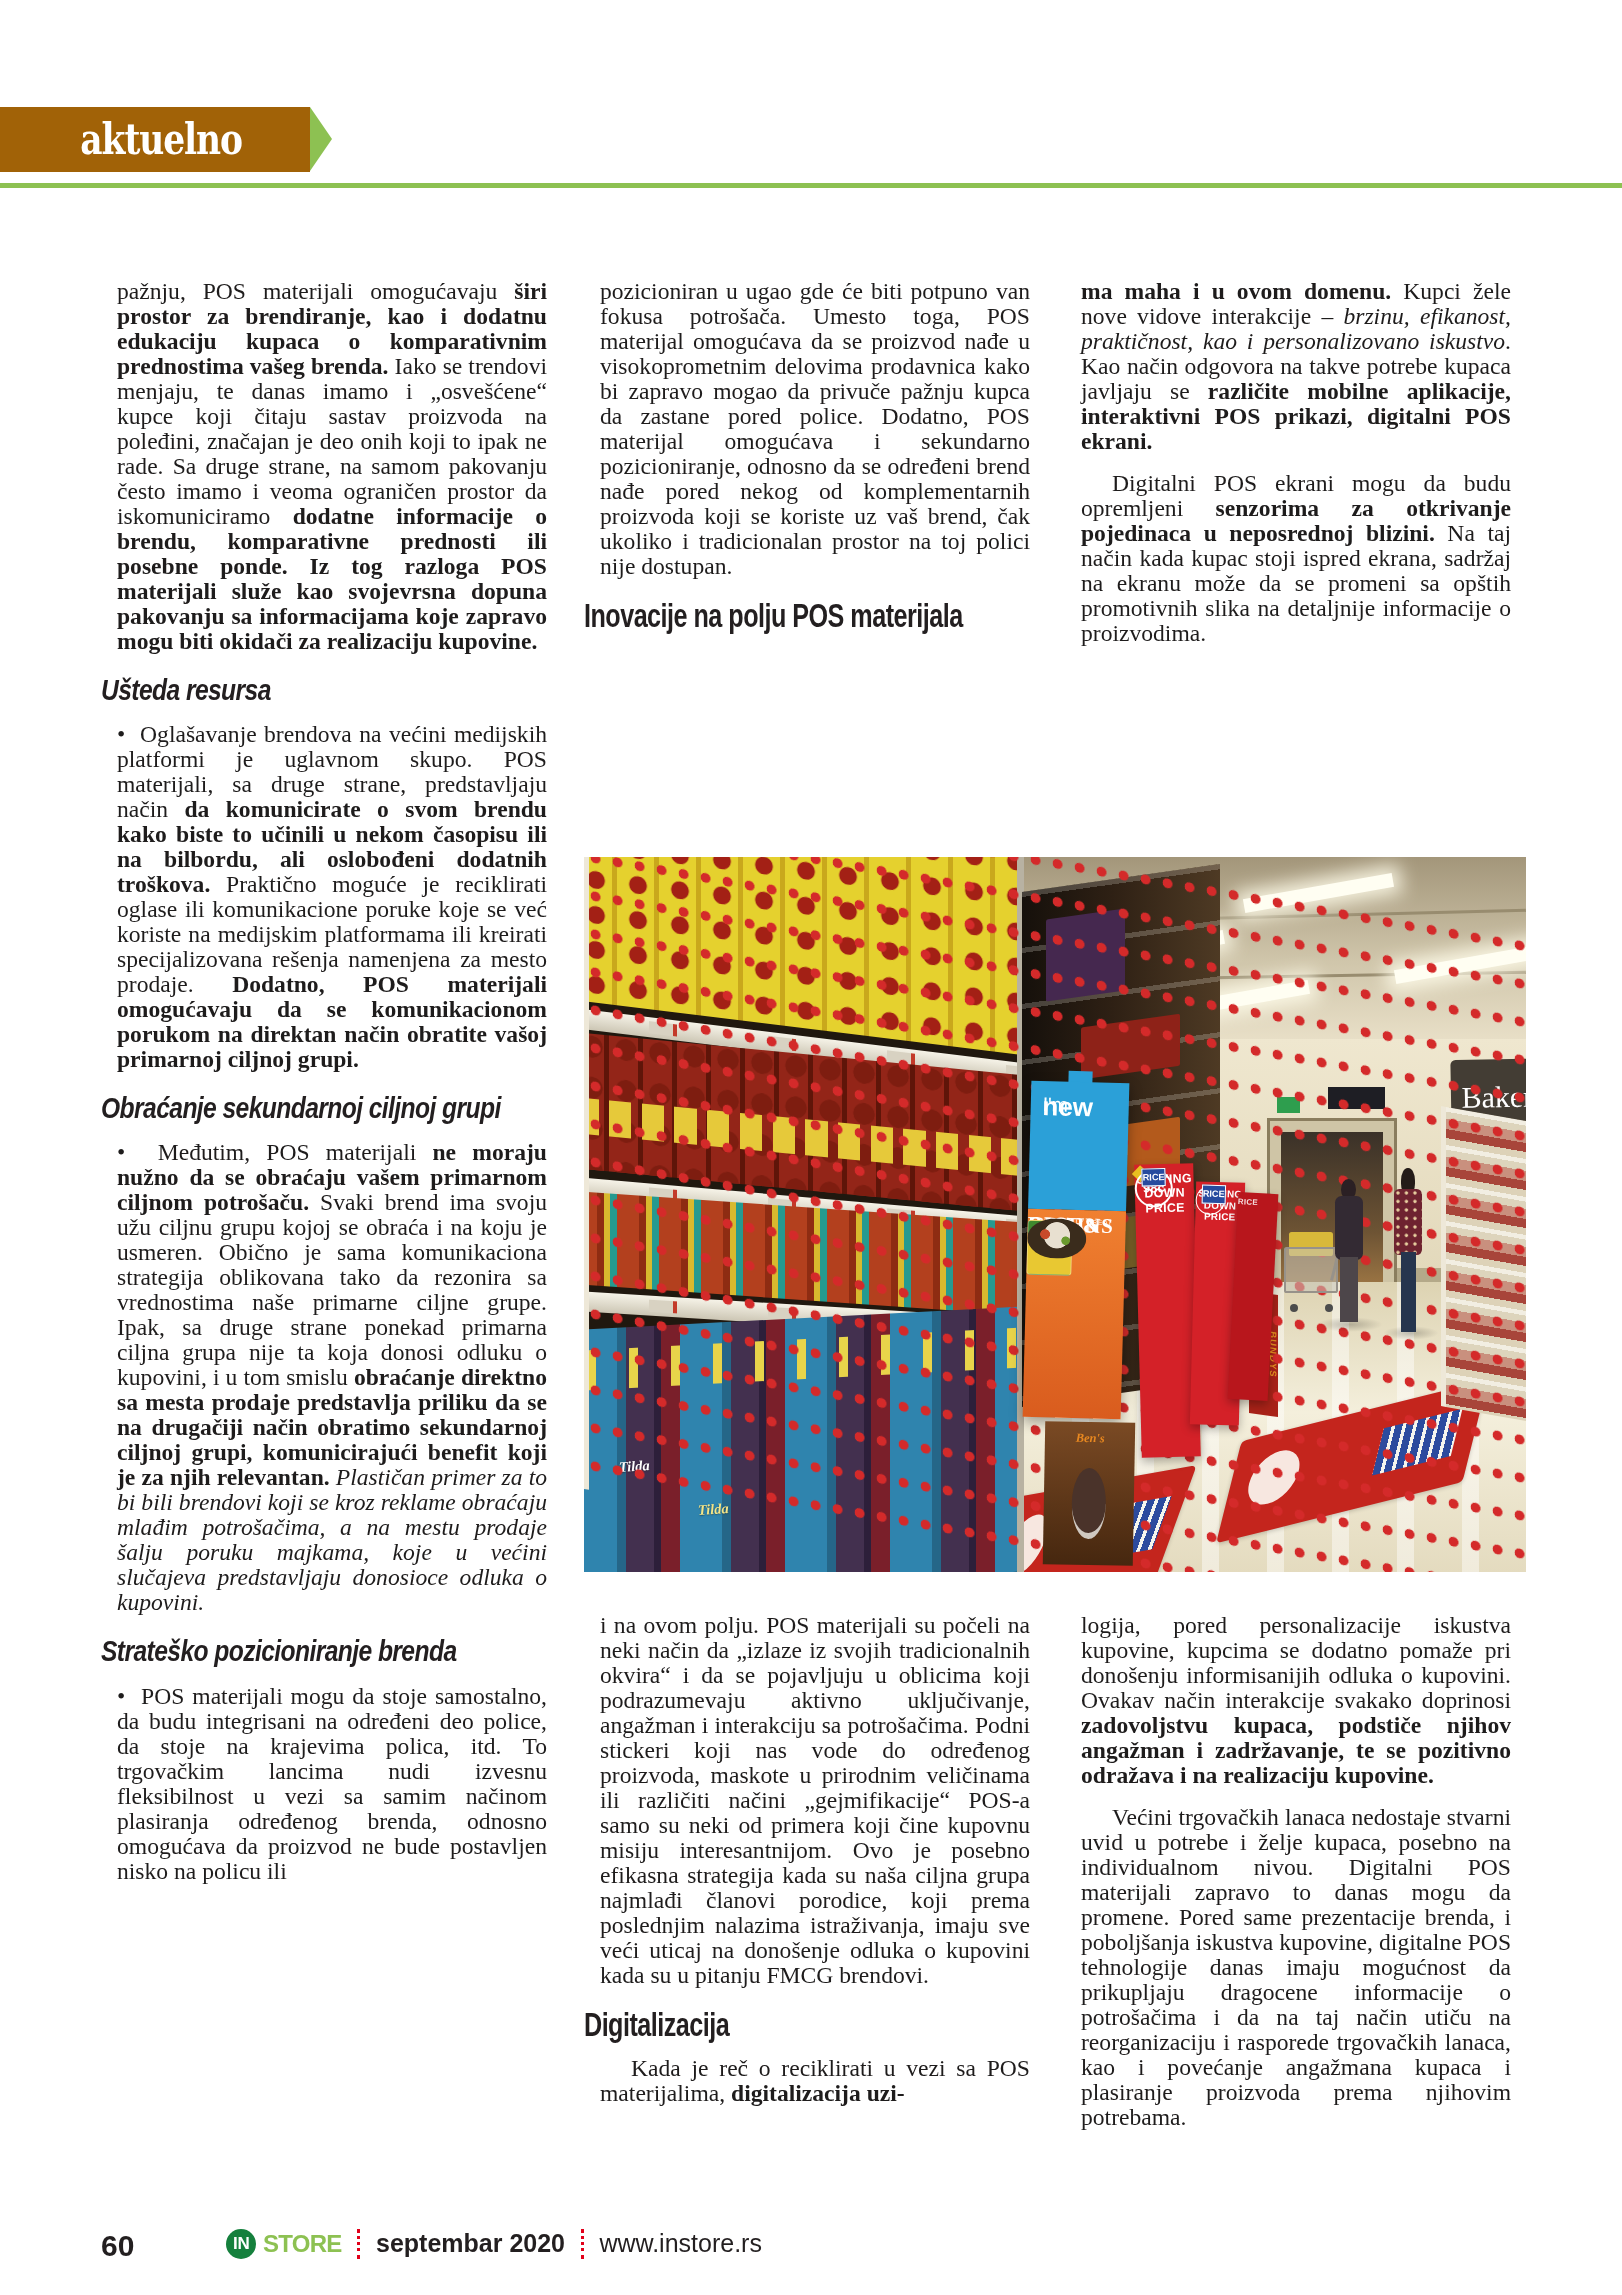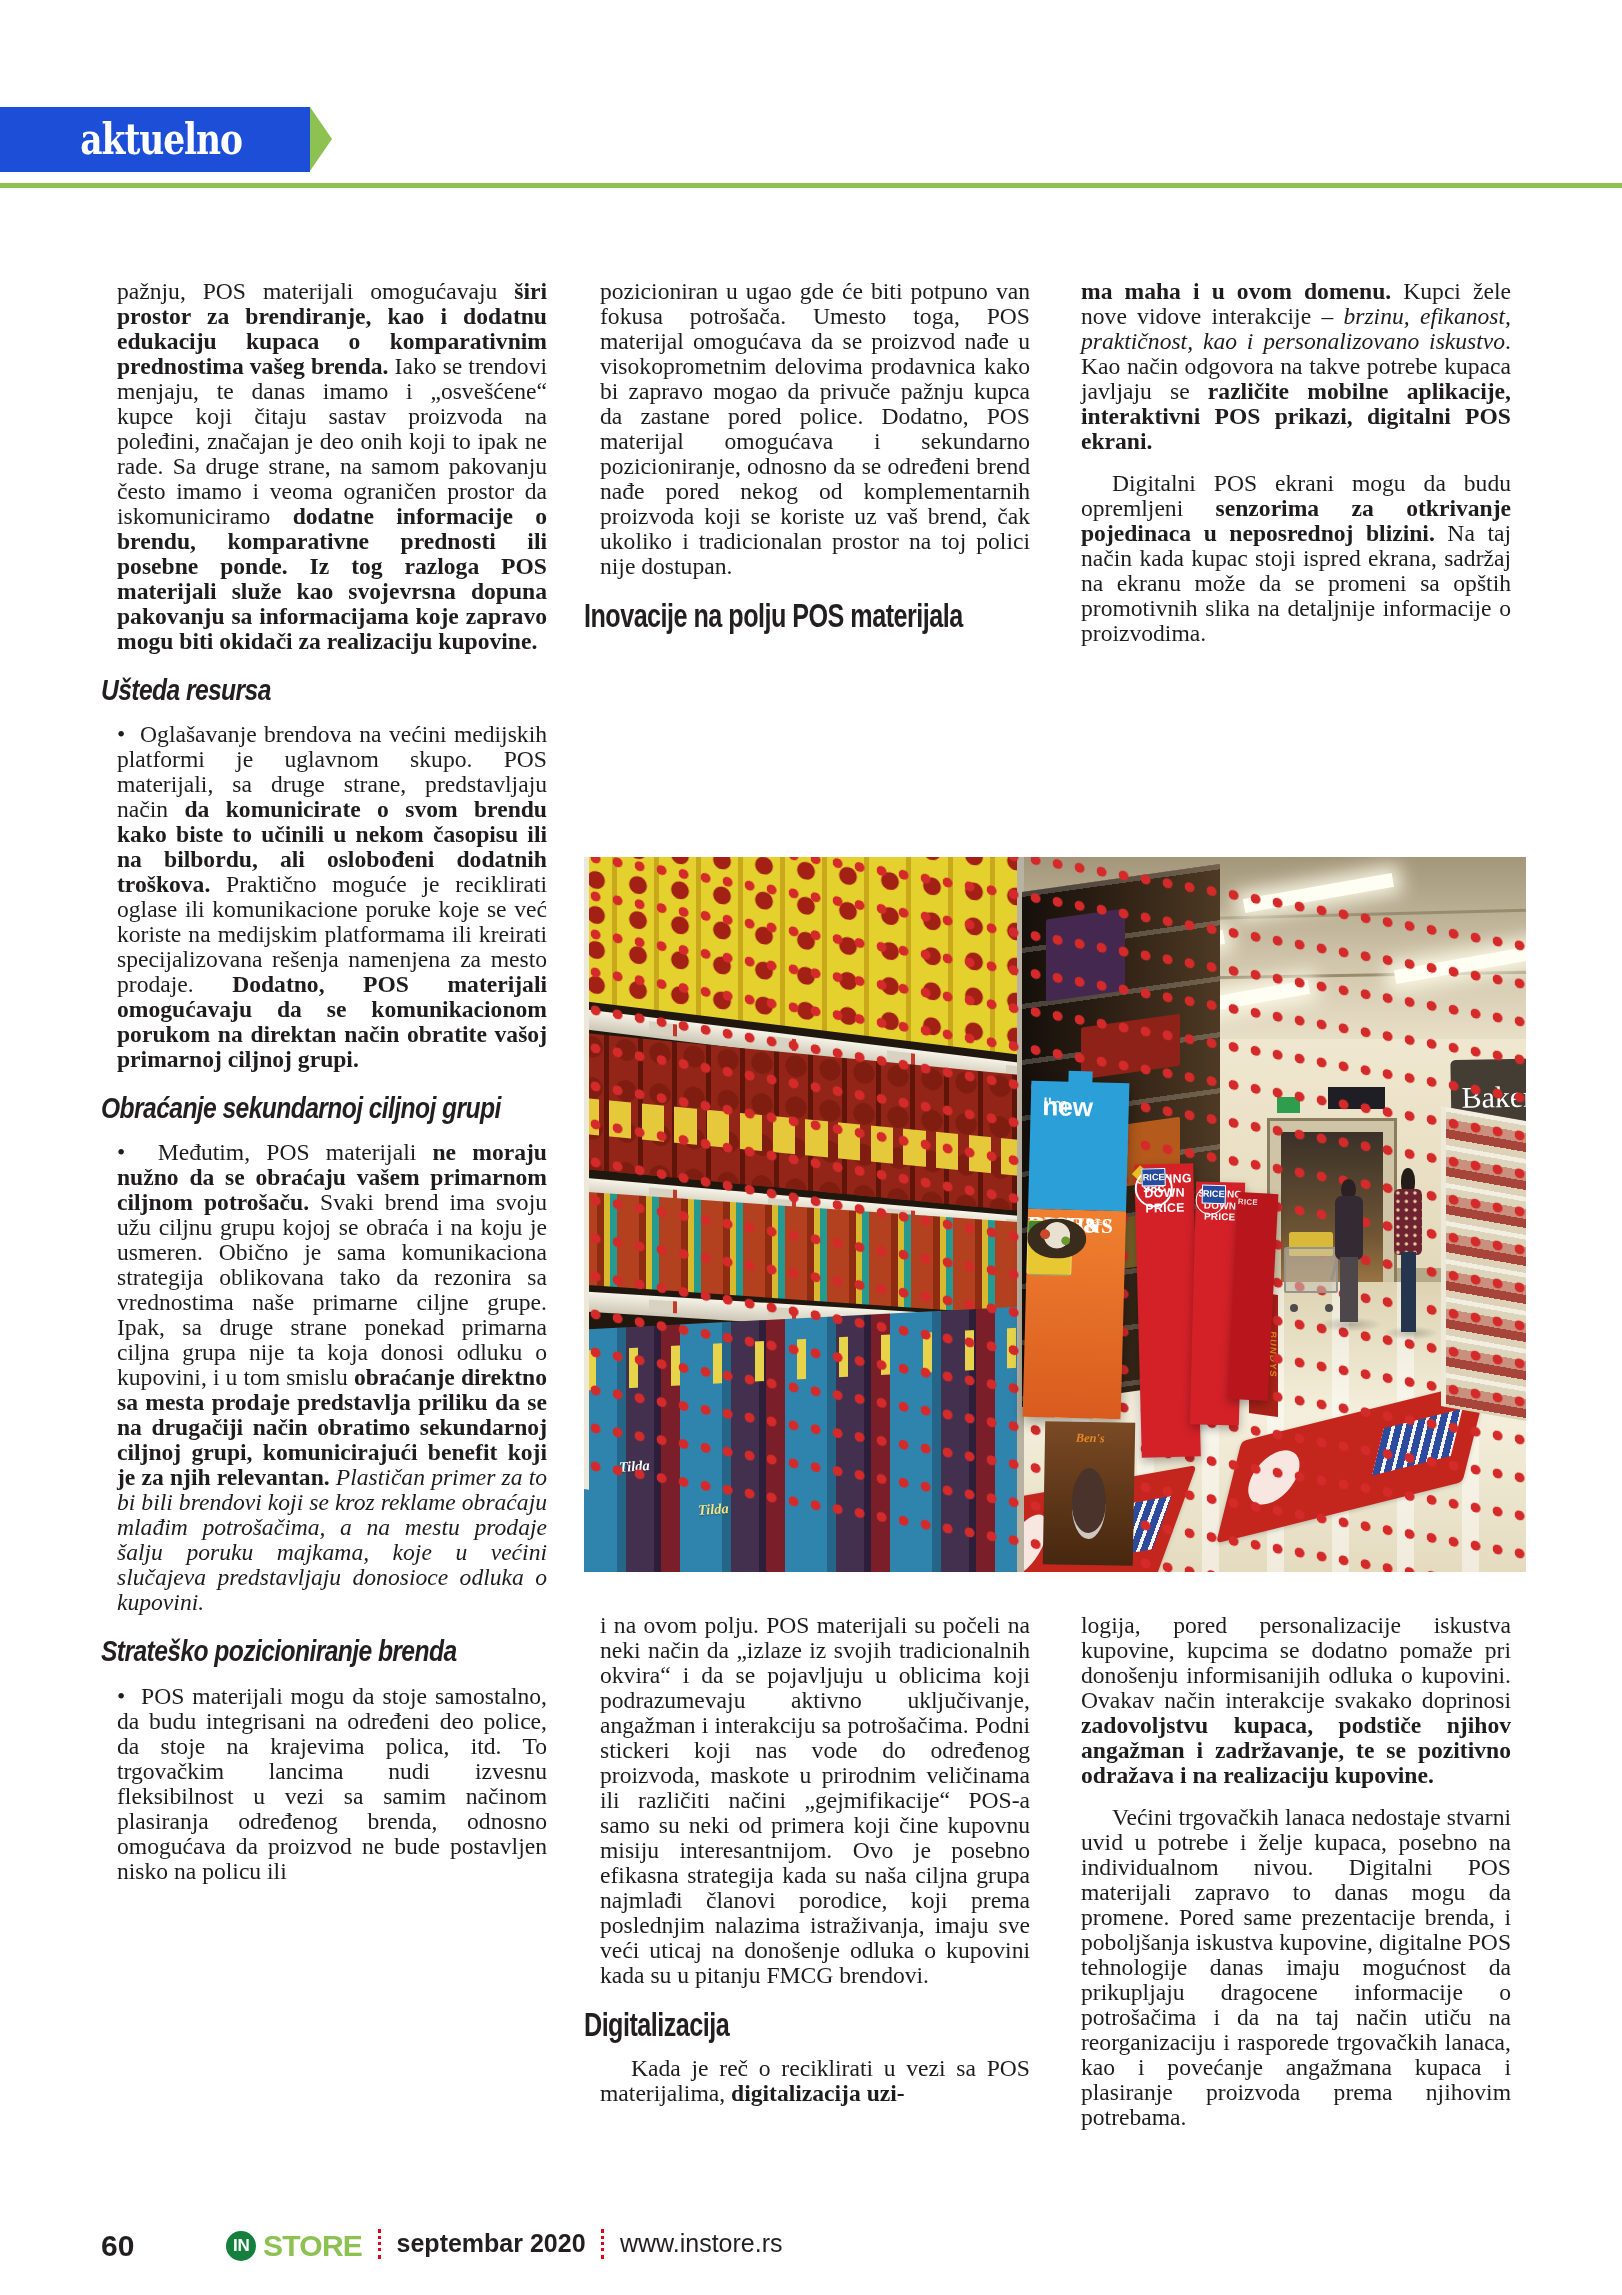--- a/index.html
+++ b/index.html
@@ -2,21 +2,21 @@
 <html lang="sr" style="font-size:10.5px"><head>
 <meta charset="utf-8">
 <style>
   html,body{margin:0;padding:0}
   body{
     position:relative;width:1623px;height:2295px;background:#ffffff;
     font-family:"Liberation Serif",serif;color:#1e1c1c;overflow:hidden;
     -webkit-font-smoothing:antialiased;
   }
   
-  .tag-banner{position:absolute;left:0;top:107px;width:310px;height:65px;background:#1d4ed8}
+  .tag-banner{position:absolute;left:0;top:107px;width:310px;height:65px;background:#a16207}
   .tag-banner .txt{
     display:inline-block;font-family:"DejaVu Serif",serif;font-weight:bold;color:#fff;
     font-size:42px;line-height:65px;padding-left:98px;letter-spacing:-1.3px;
     transform:scaleX(.82);transform-origin:0 50%;white-space:nowrap;
   }
   .tag-arrow{position:absolute;left:310px;top:107px;width:0;height:0;
     border-top:32px solid transparent;border-bottom:32px solid transparent;border-left:22px solid #8dc152}
   .head-rule{position:absolute;left:0;top:183px;width:1623px;height:5.2px;background:#8dc152}
 
   
@@ -184,21 +184,21 @@
   .guar{position:static;display:block;background:#fdfdf6;margin:8% 15% 0;height:14%;border-radius:2px;
     background-image:repeating-linear-gradient(180deg,rgba(0,0,0,0) 0 3.9px,#c03028 3.9px 5.9px);background-clip:content-box;padding:3.9px}
 
   
   #footer{position:absolute;left:101px;top:2229px;width:1427px;height:47px;display:flex;align-items:flex-start;
     font-family:"Liberation Sans",sans-serif;color:#231f20}
   .pg-num{font-weight:bold;font-size:30px}
   .logo{display:flex;align-items:center;margin-left:92px}
   .logo-circle{width:30px;height:30px;border-radius:50%;background:#15803d;color:#fff;display:flex;
     align-items:center;justify-content:center;font-weight:bold;font-size:17px}
-  .logo-store{color:#8dc152;font-weight:bold;font-size:30px;letter-spacing:-0.7px;margin-left:6.5px}
+  .logo-store{color:#8dc152;font-weight:bold;font-size:24px;letter-spacing:-0.7px;margin-left:6.5px}
   .fsep{width:0;height:30px;border-left:3.9px dotted #e2001a;margin:0 15.7px}
   .fdate{font-weight:bold;font-size:25px}
   .fsite{font-size:25px;margin-left:0}
 </style>
 </head>
 <body>
 
 <header>
   <div class="tag-banner">
     <span class="txt">aktuelno</span>

